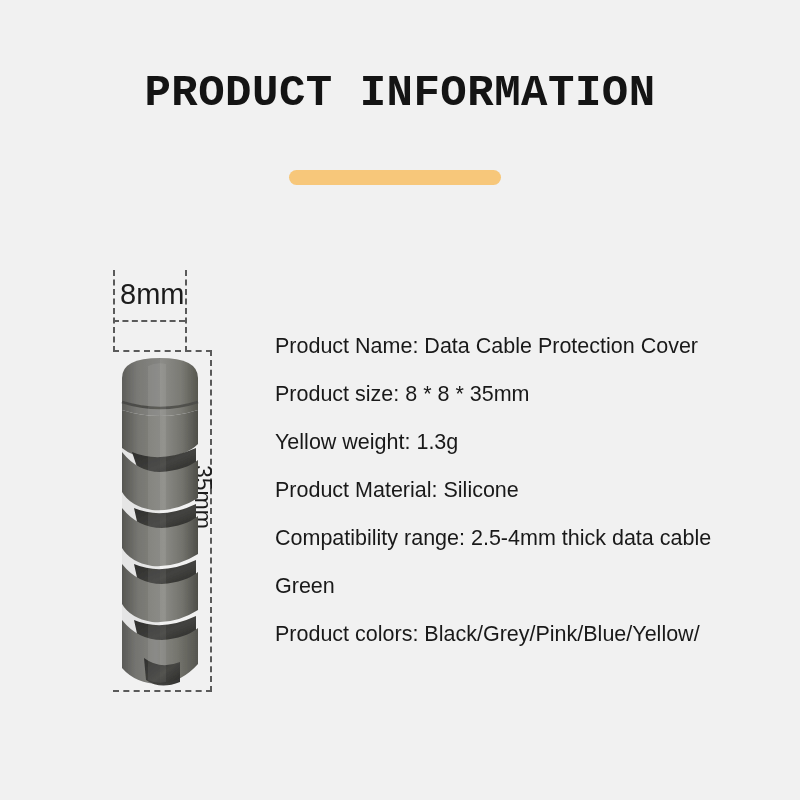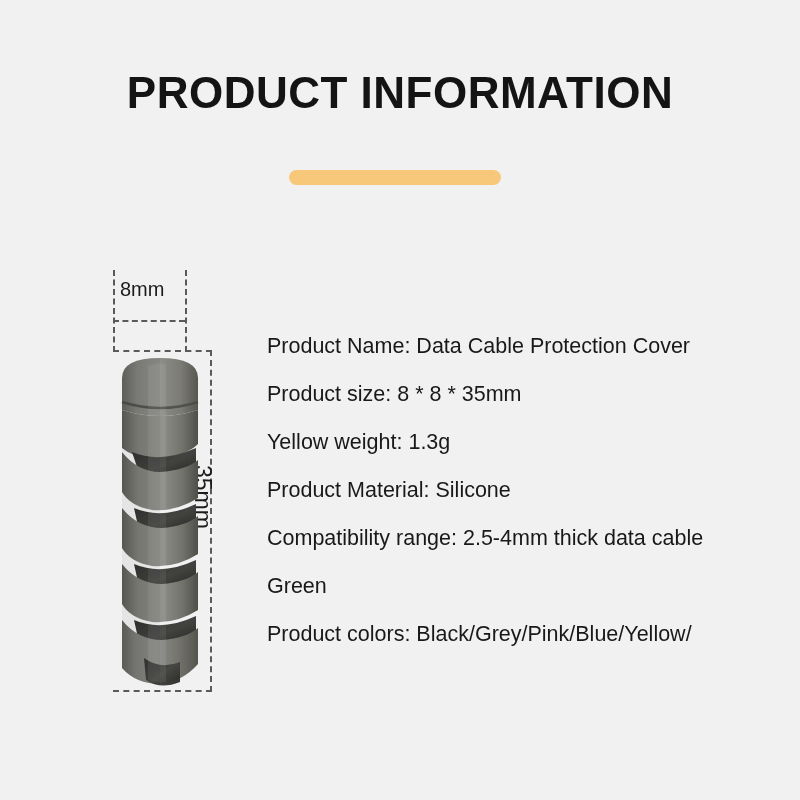--- a/index.html
+++ b/index.html
@@ -27,21 +27,21 @@
   .title {
     position: absolute;
     left: 0;
     top: 68px;
     width: 800px;
     text-align: center;
     font-size: 44px;
     font-weight: bold;
     letter-spacing: 0.5px;
     color: #141414;
-    font-family: Liberation Sans, sans-serif;
+    font-family: Liberation Mono, monospace;
     white-space: nowrap;
   }
 
   
   .divider {
     position: absolute;
     left: 289px;
     top: 170px;
     width: 212px;
     height: 15px;
@@ -57,21 +57,21 @@
     position: absolute;
     height: 0;
     border-top: 2px dashed #5a5a5a;
   }
 
   
   .label-8mm {
     position: absolute;
     left: 120px;
     top: 278px;
-    font-size: 20px;
+    font-size: 29px;
     color: #1c1c1c;
     font-family: "Liberation Sans", sans-serif;
     letter-spacing: 0px;
   }
 
   
   .label-35mm {
     position: absolute;
     left: 216px;
     top: 465px;
@@ -91,21 +91,21 @@
     width: 104px;
     height: 342px;
   }
   .product-wrap svg {
     display: block;
   }
 
   
   .specs {
     position: absolute;
-    left: 267px;
+    left: 275px;
     top: 322px;
     width: 520px;
   }
   .spec-line {
     font-size: 21.5px;
     color: #191919;
     line-height: 48px;
     height: 48px;
     white-space: nowrap;
     font-family: "Liberation Sans", sans-serif;

